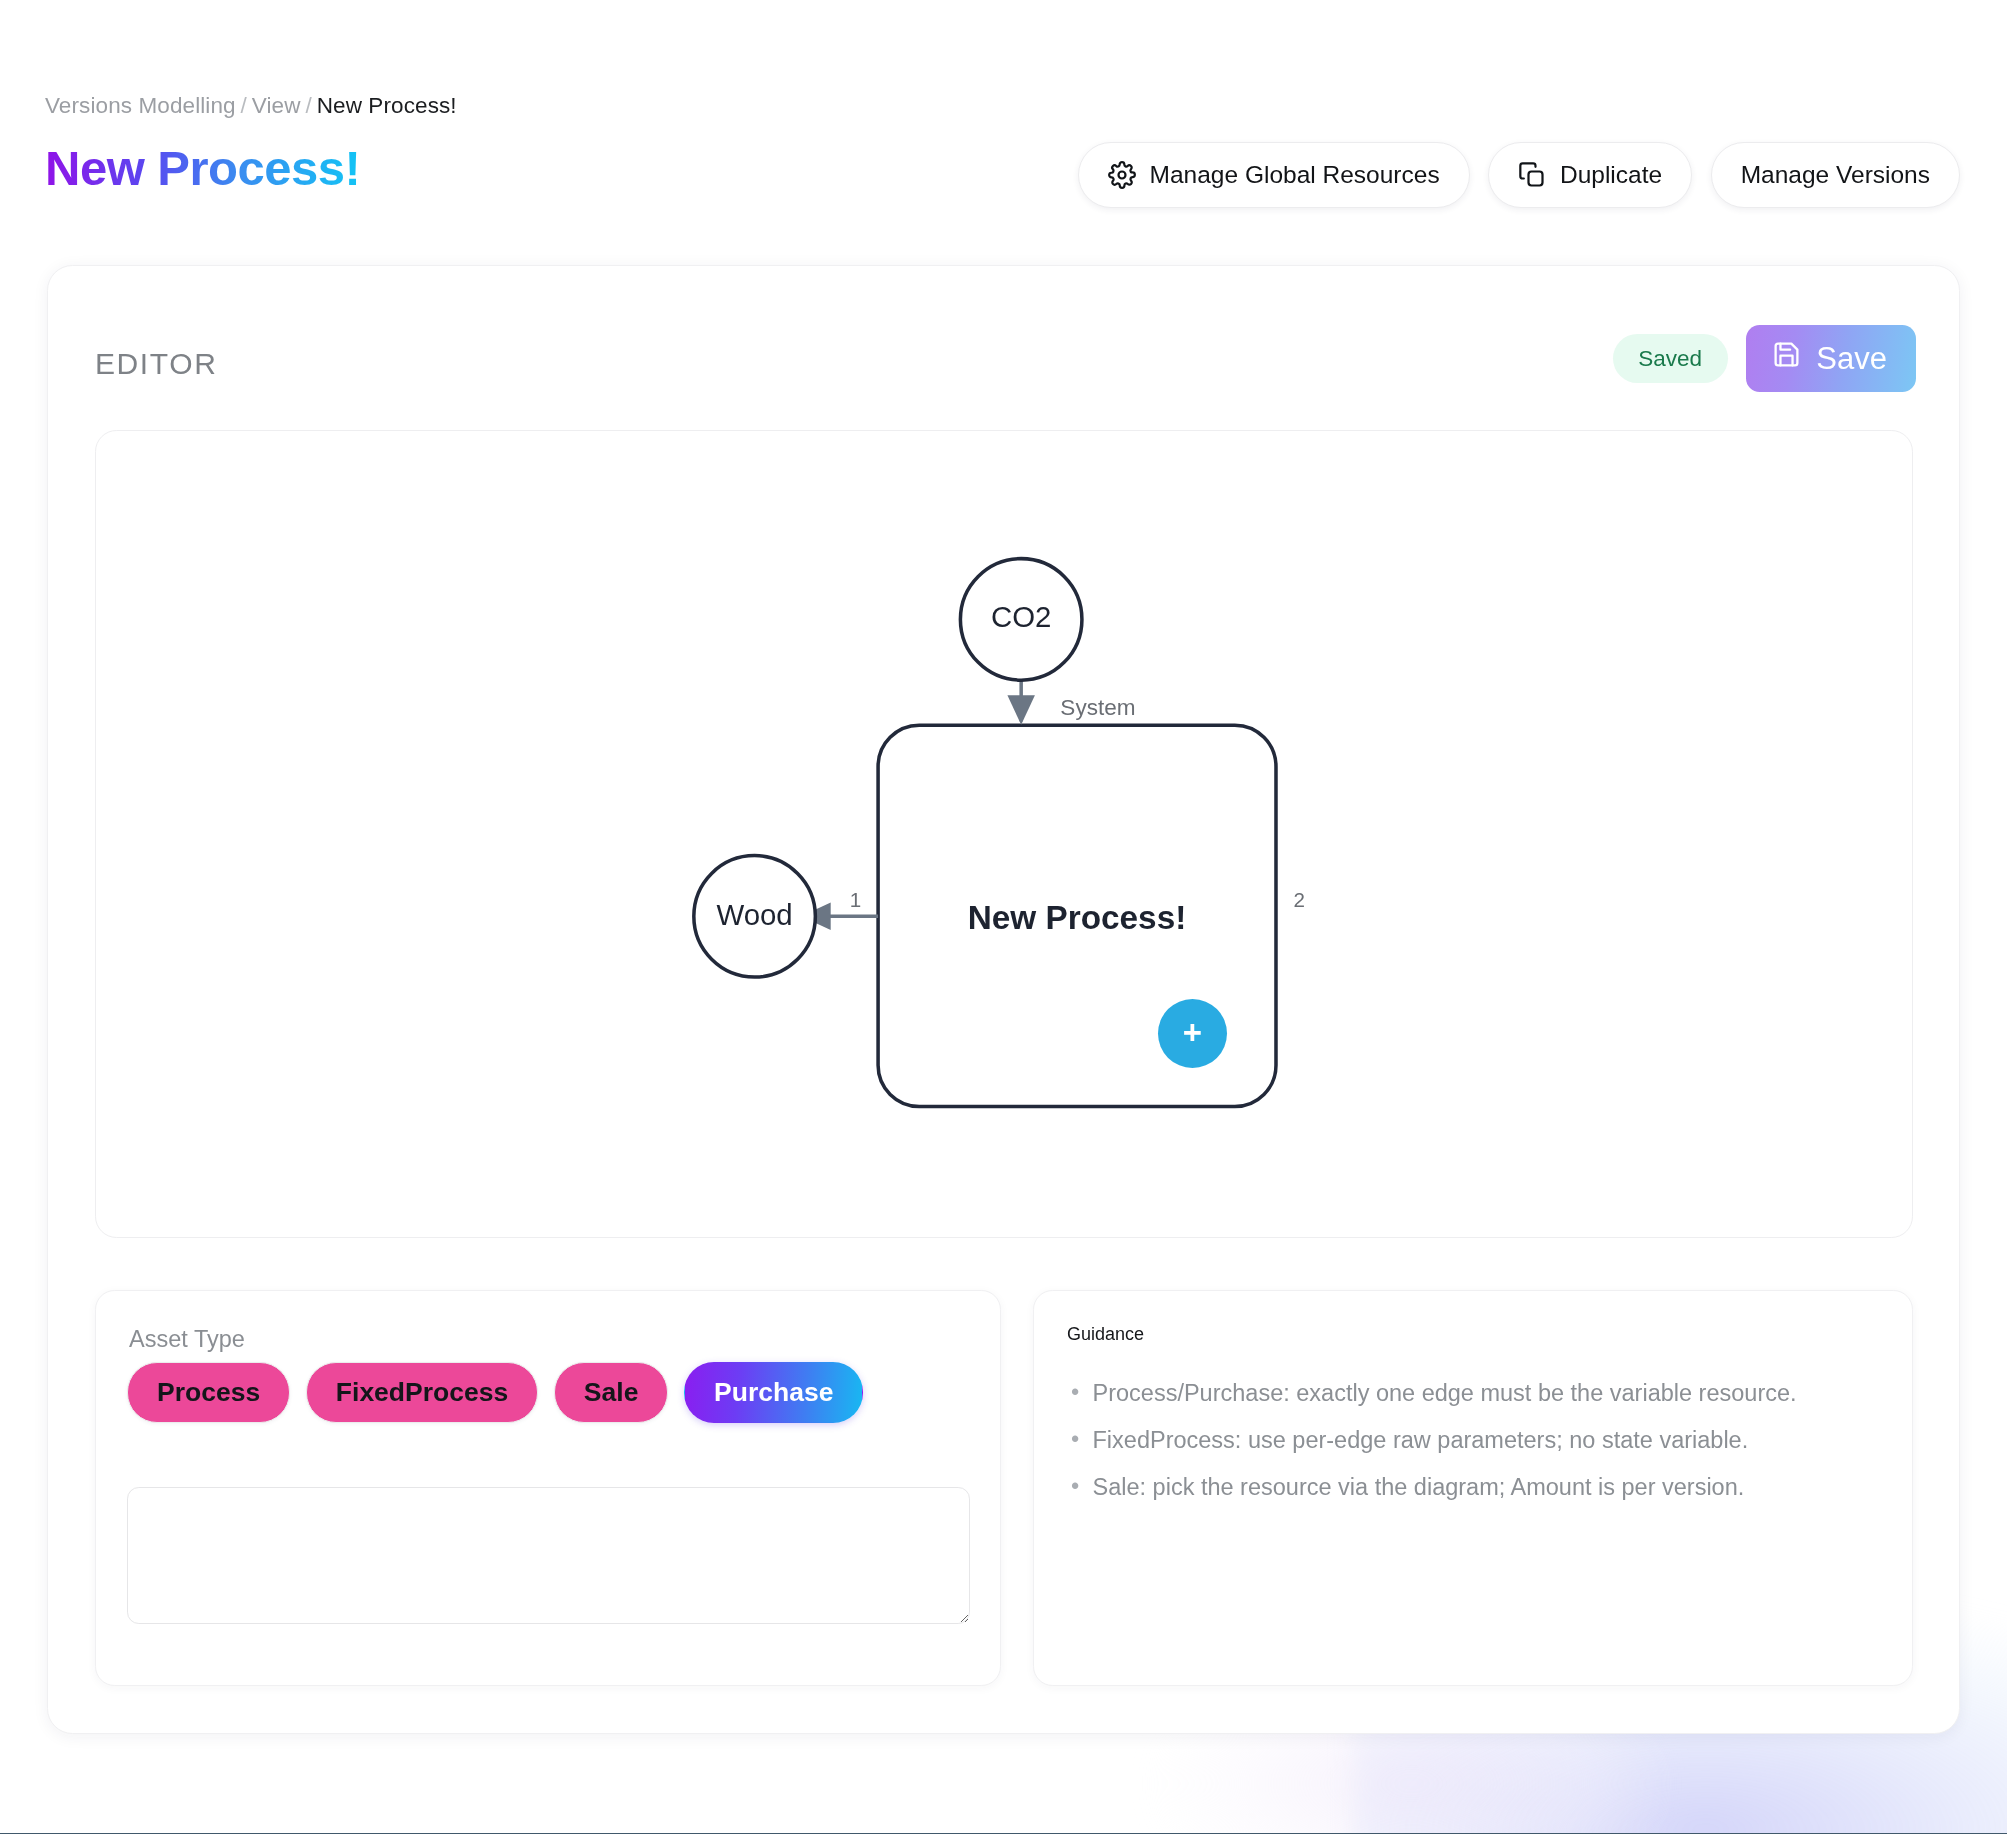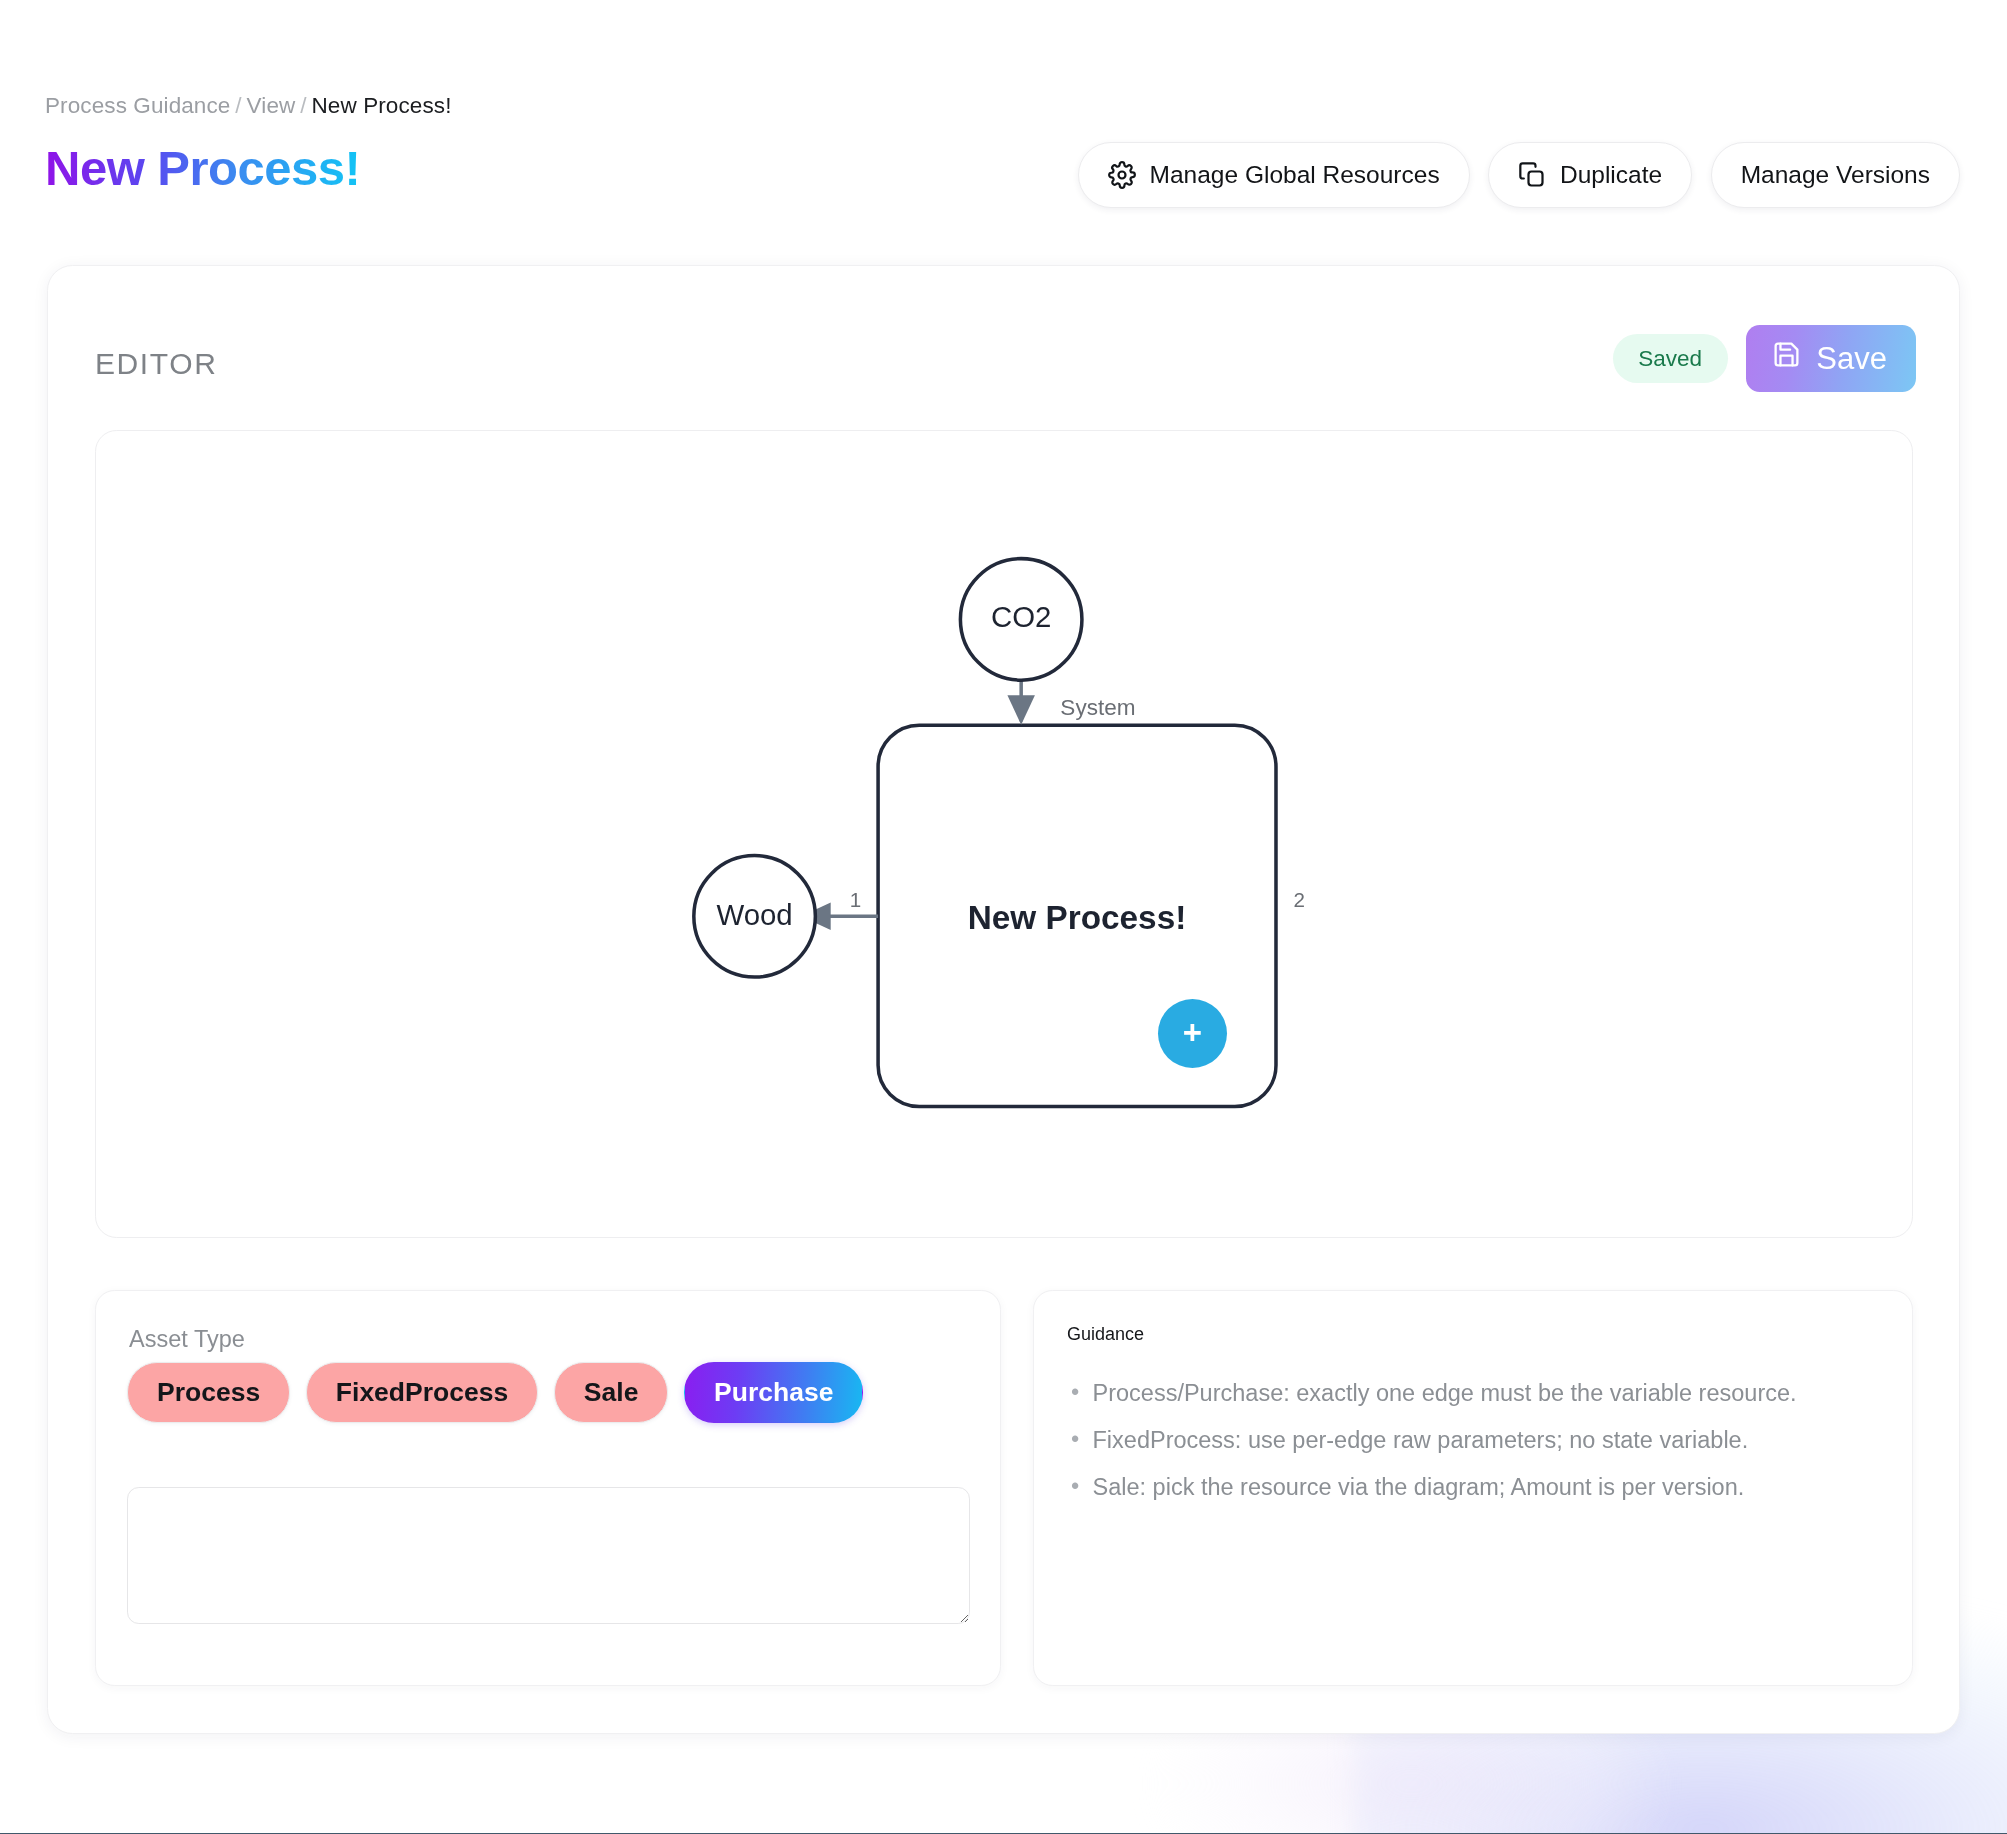--- a/index.html
+++ b/index.html
@@ -237,21 +237,21 @@
     left: 31px;
     top: 71px;
     display: flex;
     gap: 15.7px;
     align-items: center;
   }
   .chip {
     height: 61px;
     padding: 0 29px;
     border-radius: 30px;
-    background: #fca5a5;
+    background: #ec4899;
     border: 1px solid #ececed;
     box-shadow: 0 1px 3.9px rgba(40,44,70,0.06);
     font-size: 26.5px;
     font-weight: bold;
     color: #14161a;
     display: flex;
     align-items: center;
     cursor: pointer;
     white-space: nowrap;
     font-family: inherit;
@@ -318,21 +318,21 @@
 <body>
 
 <div id="page">
 
   <div id="glow"></div>
   <div id="glow2"></div>
 
   <div id="header">
 
     <div id="breadcrumb">
-      <span>Process Guidance</span><span class="sep">/</span><span>View</span><span class="sep">/</span><span class="current">New Process!</span>
+      <span>Versions Modelling</span><span class="sep">/</span><span>View</span><span class="sep">/</span><span class="current">New Process!</span>
     </div>
 
     <h1 id="page-title">New Process!</h1>
 
     <div id="header-actions">
 
       <button class="hbtn">
         <span>
           <svg width="28" height="28" viewBox="0 0 24 24" fill="none" stroke="#111418" stroke-width="1.9" stroke-linecap="round" stroke-linejoin="round">
             <circle cx="12" cy="12" r="3"></circle>

